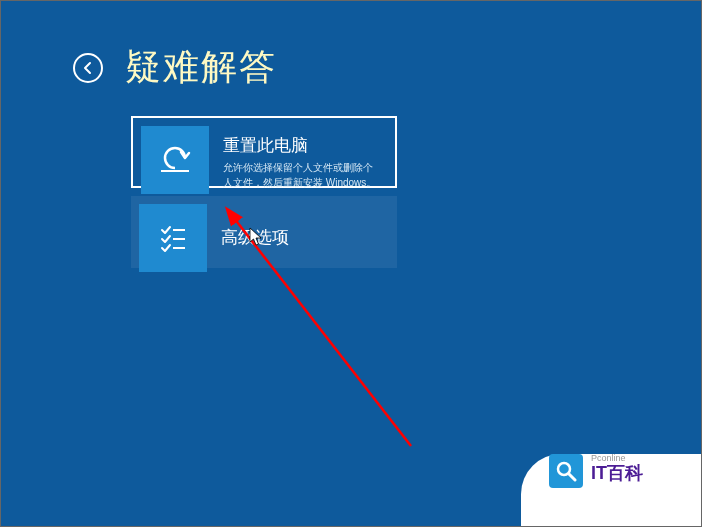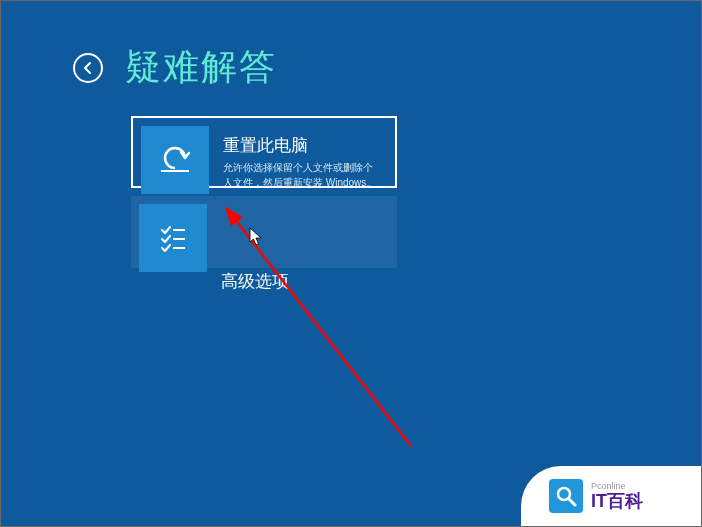--- a/index.html
+++ b/index.html
@@ -29,21 +29,21 @@
       display: flex;
       align-items: center;
       justify-content: center;
       cursor: pointer;
     }
     .back-btn svg { display: block; }
     .page-title {
       font-size: 36px;
       font-weight: 300;
       letter-spacing: 2px;
-      color: #5eead4;
+      color: #fef9c3;
     }
     .options {
       position: absolute;
       top: 115px;
       left: 130px;
       display: flex;
       flex-direction: column;
       gap: 8px;
     }
     .option-tile {
@@ -78,21 +78,21 @@
       font-size: 17px;
       font-weight: 400;
       color: #ffffff;
       margin-bottom: 4px;
     }
     .option-desc {
       font-size: 10px;
       line-height: 1.45;
       color: #d6e8f5;
     }
-    .option-tile:not(.selected) .option-text { padding-top: 22px; margin-top: 44px; }
+    .option-tile:not(.selected) .option-text { padding-top: 22px; }
 
     
     .cursor {
       position: absolute;
       top: 226px;
       left: 248px;
       width: 14px;
       height: 20px;
       pointer-events: none;
     }
@@ -106,25 +106,25 @@
       height: 527px;
       pointer-events: none;
     }
 
     
     .watermark {
       position: absolute;
       bottom: 0;
       right: 0;
       width: 180px;
-      height: 60px;
+      height: 72px;
       background: #ffffff;
       border-top-left-radius: 40px;
       display: flex;
-      align-items: center;
+      align-items: flex-start;
       padding-left: 28px;
       gap: 8px;
     }
     .watermark-icon {
       width: 34px;
       height: 34px;
       background: #2196d8;
       border-radius: 4px;
       display: flex;
       align-items: center;

